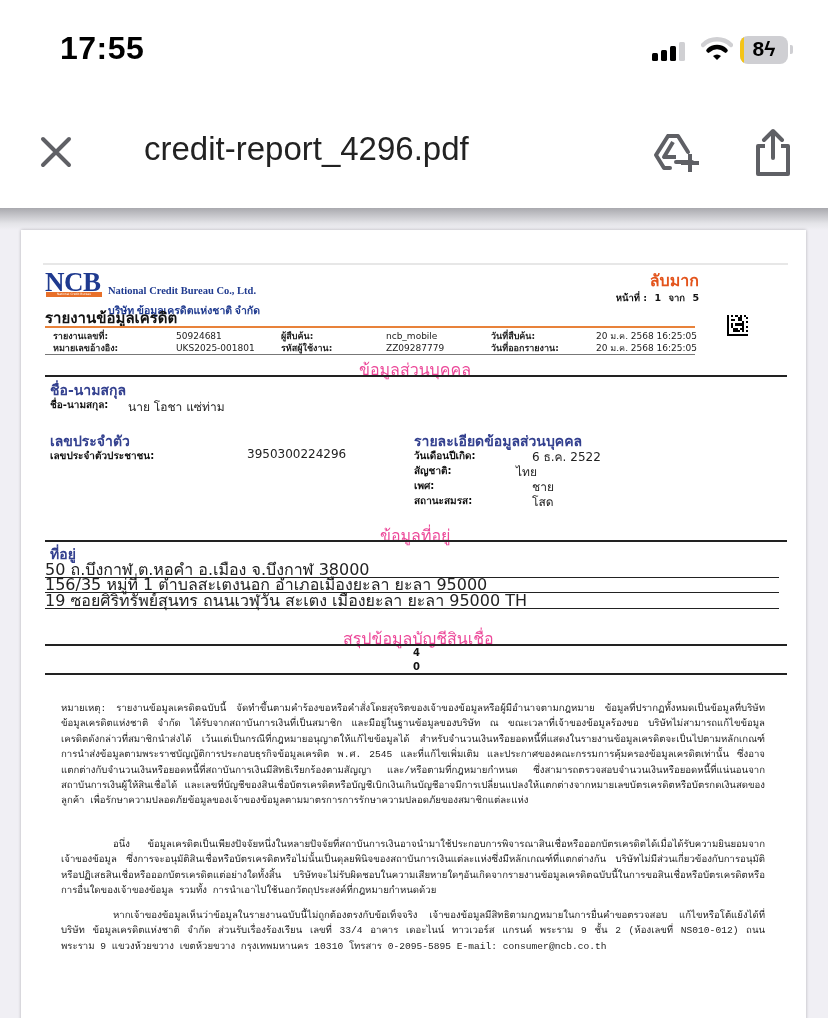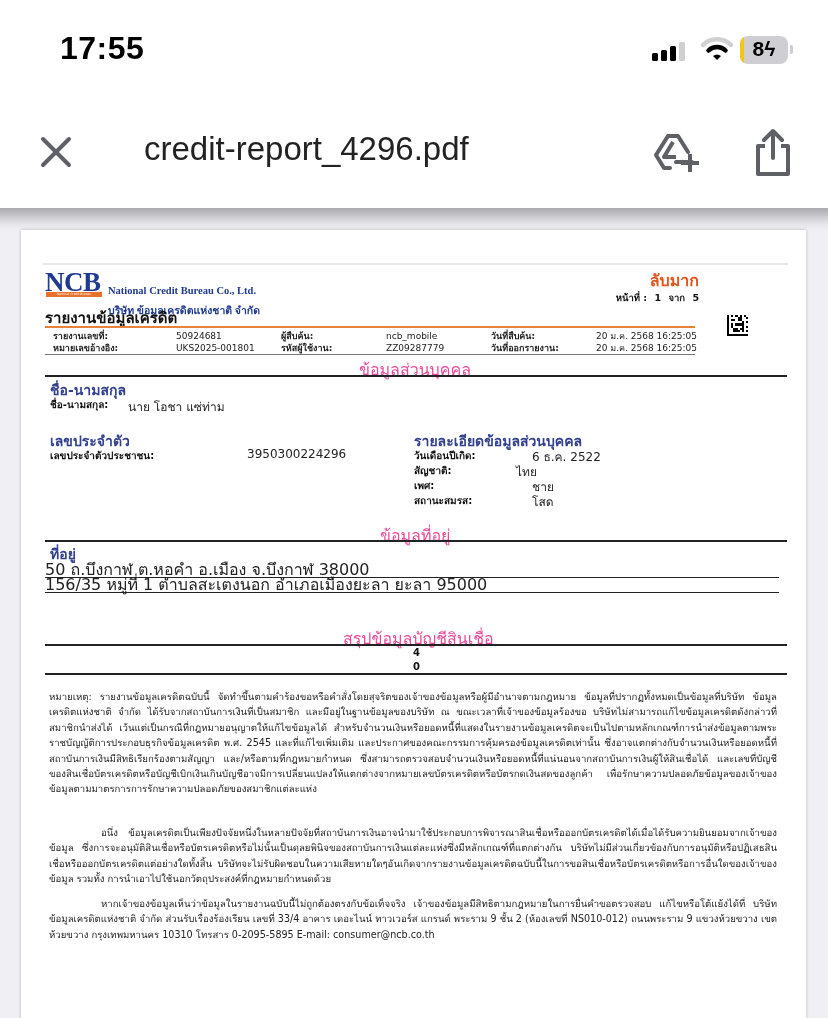--- a/index.html
+++ b/index.html
@@ -51,21 +51,21 @@
   .sub-head { position: absolute; font-weight: 700; font-size: 14px; color: #33408f; white-space: nowrap; }
   .lbl { position: absolute; font-weight: 700; font-size: 10px; color: #111; white-space: nowrap; }
   .val { position: absolute; font-size: 12px; color: #222; white-space: nowrap; }
 
   .addr-row { position: absolute; left: 24px; width: 734px; height: 16px; border-bottom: 1.5px solid #222; font-size: 16px; color: #222; line-height: 13px; padding-top: 1px; white-space: nowrap; }
   .sum-row { position: absolute; left: 24px; font-size: 9.5px; color: #222; white-space: nowrap; }
   .sum-val { position: absolute; left: 392px; font-weight: 700; font-size: 10px; color: #111; }
   .sum-bottom { position: absolute; left: 24px; right: 19px; top: 443px; height: 1.5px; background: #222; }
 
   .note { position: absolute; left: 24px; width: 736px; font-size: 9.6px; line-height: 15.4px; color: #222; text-align: justify; }
-  .note p { margin: 4px; }
+  .note p { margin: 16px; font-family: Liberation Mono, monospace; }
   .note .indent { text-indent: 52px; }
 </style>
 </head>
 <body>
 
 <div class="statusbar">
   <div class="time">17:55</div>
   <div class="sig">
     <span style="height:8px"></span>
       <span style="height:11px"></span>
@@ -177,20 +177,21 @@
   <div class="lbl" style="left:393px;top:248px">เพศ:</div>
   <div class="val" style="left:511px;top:247px">ชาย</div>
   <div class="lbl" style="left:393px;top:263px">สถานะสมรส:</div>
   <div class="val" style="left:511px;top:262px">โสด</div>
 
   <div class="sec-title" style="left:359px;top:293px">ข้อมูลที่อยู่</div>
   <div class="sec-rule" style="top:310px"></div>
   <div class="sub-head" style="left:29px;top:313px">ที่อยู่</div>
   <div class="addr-row" style="top:332px">50 ถ.บึงกาฬ ต.หอคำ อ.เมือง จ.บึงกาฬ 38000</div>
   <div class="addr-row" style="top:347px">156/35 หมู่ที่ 1 ตำบลสะเตงนอก อำเภอเมืองยะลา ยะลา 95000</div>
+  <div class="addr-row" style="top:363px">19 ซอยศิริทรัพย์สุนทร ถนนเวฬุวัน สะเตง เมืองยะลา ยะลา 95000 TH</div>
 
   <div class="sec-title" style="left:322px;top:396px">สรุปข้อมูลบัญชีสินเชื่อ</div>
   <div class="sec-rule" style="top:414px"></div>
   <div class="sum-val" style="top:417px">4</div>
   <div class="sum-val" style="top:431px">0</div>
   <div class="sum-bottom"></div>
 
   <div class="note" style="top:455px">
     <p>หมายเหตุ: รายงานข้อมูลเครดิตฉบับนี้ จัดทำขึ้นตามคำร้องขอหรือคำสั่งโดยสุจริตของเจ้าของข้อมูลหรือผู้มีอำนาจตามกฎหมาย ข้อมูลที่ปรากฏทั้งหมดเป็นข้อมูลที่บริษัท ข้อมูลเครดิตแห่งชาติ จำกัด ได้รับจากสถาบันการเงินที่เป็นสมาชิก และมีอยู่ในฐานข้อมูลของบริษัท ณ ขณะเวลาที่เจ้าของข้อมูลร้องขอ บริษัทไม่สามารถแก้ไขข้อมูลเครดิตดังกล่าวที่สมาชิกนำส่งได้ เว้นแต่เป็นกรณีที่กฎหมายอนุญาตให้แก้ไขข้อมูลได้ สำหรับจำนวนเงินหรือยอดหนี้ที่แสดงในรายงานข้อมูลเครดิตจะเป็นไปตามหลักเกณฑ์การนำส่งข้อมูลตามพระราชบัญญัติการประกอบธุรกิจข้อมูลเครดิต พ.ศ. 2545 และที่แก้ไขเพิ่มเติม และประกาศของคณะกรรมการคุ้มครองข้อมูลเครดิตเท่านั้น ซึ่งอาจแตกต่างกับจำนวนเงินหรือยอดหนี้ที่สถาบันการเงินมีสิทธิเรียกร้องตามสัญญา และ/หรือตามที่กฎหมายกำหนด ซึ่งสามารถตรวจสอบจำนวนเงินหรือยอดหนี้ที่แน่นอนจากสถาบันการเงินผู้ให้สินเชื่อได้ และเลขที่บัญชีของสินเชื่อบัตรเครดิตหรือบัญชีเบิกเงินเกินบัญชีอาจมีการเปลี่ยนแปลงให้แตกต่างจากหมายเลขบัตรเครดิตหรือบัตรกดเงินสดของลูกค้า เพื่อรักษาความปลอดภัยข้อมูลของเจ้าของข้อมูลตามมาตรการการรักษาความปลอดภัยของสมาชิกแต่ละแห่ง</p>
   </div>

